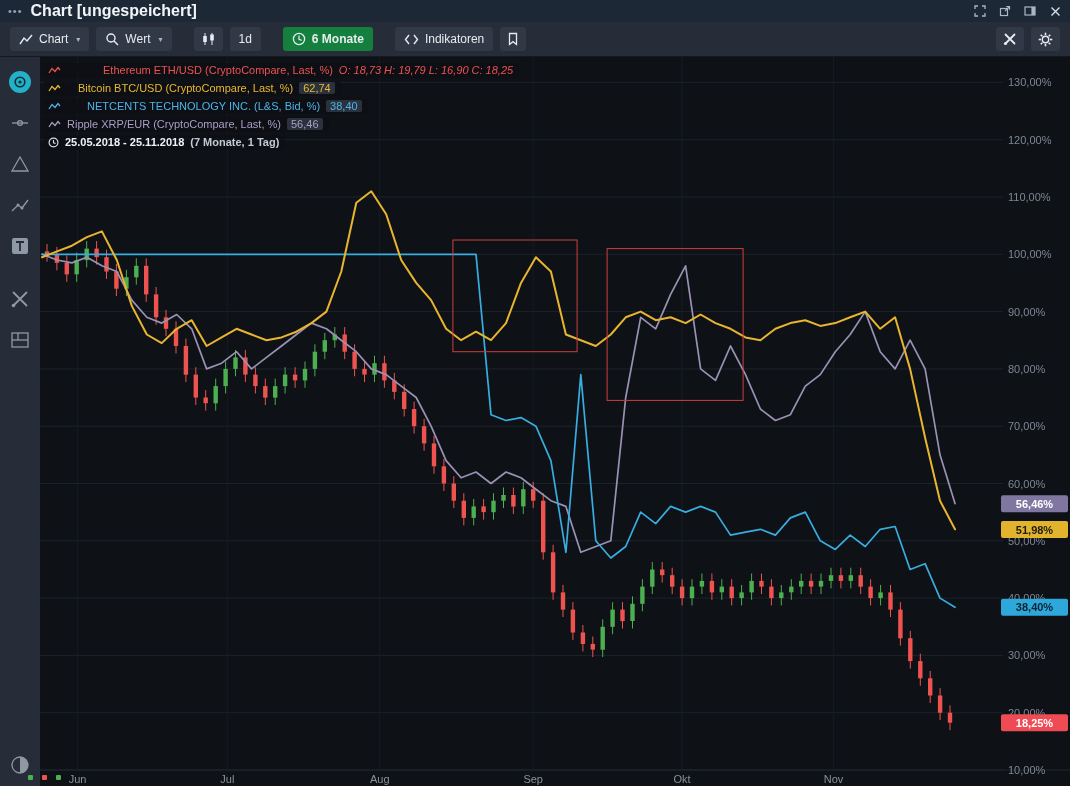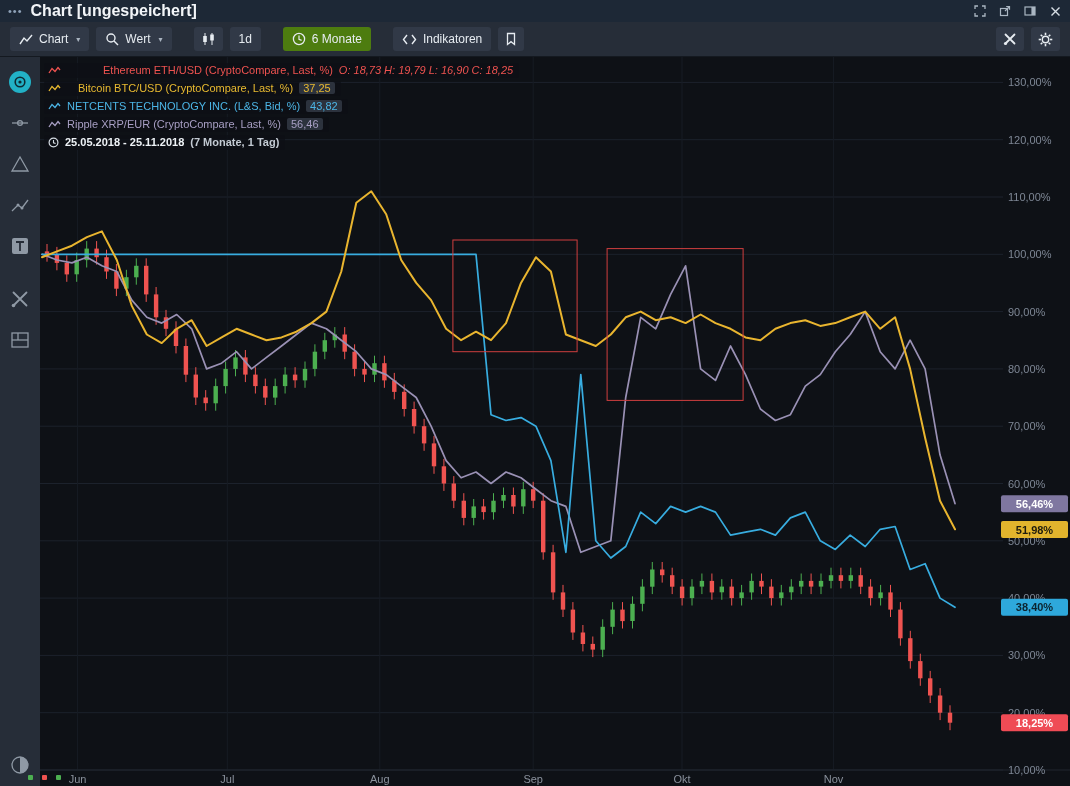--- a/index.html
+++ b/index.html
@@ -13,21 +13,21 @@
   .tb-dots{color:#8fa2b8;font-size:11px;letter-spacing:1px;line-height:1;cursor:pointer;}
   .tb-title{color:#f2f5f8;font-size:16px;font-weight:bold;}
   .win-icons{margin-left:auto;display:flex;gap:11px;align-items:center;}
   .win-btn{width:14px;height:14px;display:flex;align-items:center;justify-content:center;cursor:pointer;}
 
   
   .toolbar{position:absolute;top:22px;left:0;right:0;height:35px;background:#262d38;
     border-bottom:1px solid #141920;display:flex;align-items:center;padding:0 10px;gap:7px;}
   .tbtn{height:24px;background:#313947;border-radius:3px;color:#e7ecf1;font-size:12px;
     display:flex;align-items:center;gap:6px;padding:8px 9px;cursor:pointer;white-space:nowrap;}
-  .tbtn.active{background:#4d7c0f;font-weight:normal;}
+  .tbtn.active{background:#15803d;font-weight:bold;}
   .tbtn .caret{font-size:8px;color:#aab4c0;margin-left:2px;}
   .tbtn.icon-only{padding:0 7px;}
   .gap{width:8px;}
   .spacer{flex:1;}
 
   
   .sidebar{position:absolute;top:57px;left:0;width:40px;bottom:0;background:#262d38;
     display:flex;flex-direction:column;align-items:center;padding:12px 0 8px 0;gap:15px;}
   .side-btn{width:26px;height:26px;display:flex;align-items:center;justify-content:center;cursor:pointer;}
   .side-btn.extra-gap{margin-top:12px;}
@@ -472,30 +472,30 @@
             <span style="color: rgb(239, 83, 80); padding-left: 36px;">Ethereum ETH/USD (CryptoCompare, Last, %)</span>
             <span class="lg-ohlc" style="color: rgb(239, 83, 80); font-style: italic;">O: 18,73  H: 19,79  L: 16,90  C: 18,25</span>
           </span>
         </div>
         <div class="lg-row">
           <span class="lg-chip">
             <svg width="13" height="9">
               <polyline points="1,7 4,2.5 7,5.5 10,1.5 12,4" fill="none" stroke="#e8ba30" stroke-width="1.3"></polyline>
             </svg>
             <span style="color: rgb(232, 186, 48); margin-left: 11px;">Bitcoin BTC/USD (CryptoCompare, Last, %)</span>
-            <span class="lg-val" style="color: rgb(232, 186, 48);">37,25</span>
+            <span class="lg-val" style="color: rgb(232, 186, 48);">62,74</span>
           </span>
         </div>
         <div class="lg-row">
           <span class="lg-chip">
             <svg width="13" height="9">
               <polyline points="1,7 4,2.5 7,5.5 10,1.5 12,4" fill="none" stroke="#4cb5e6" stroke-width="1.3"></polyline>
             </svg>
-            <span style="color: rgb(76, 181, 230);">NETCENTS TECHNOLOGY INC. (L&amp;S, Bid, %)</span>
-            <span class="lg-val" style="color: rgb(76, 181, 230);">43,82</span>
+            <span style="color: rgb(76, 181, 230); margin-left: 20px;">NETCENTS TECHNOLOGY INC. (L&amp;S, Bid, %)</span>
+            <span class="lg-val" style="color: rgb(76, 181, 230);">38,40</span>
           </span>
         </div>
         <div class="lg-row">
           <span class="lg-chip">
             <svg width="13" height="9">
               <polyline points="1,7 4,2.5 7,5.5 10,1.5 12,4" fill="none" stroke="#a89fc4" stroke-width="1.3"></polyline>
             </svg>
             <span style="color: rgb(168, 159, 196);">Ripple XRP/EUR (CryptoCompare, Last, %)</span>
             <span class="lg-val" style="color: rgb(168, 159, 196);">56,46</span>
           </span>

